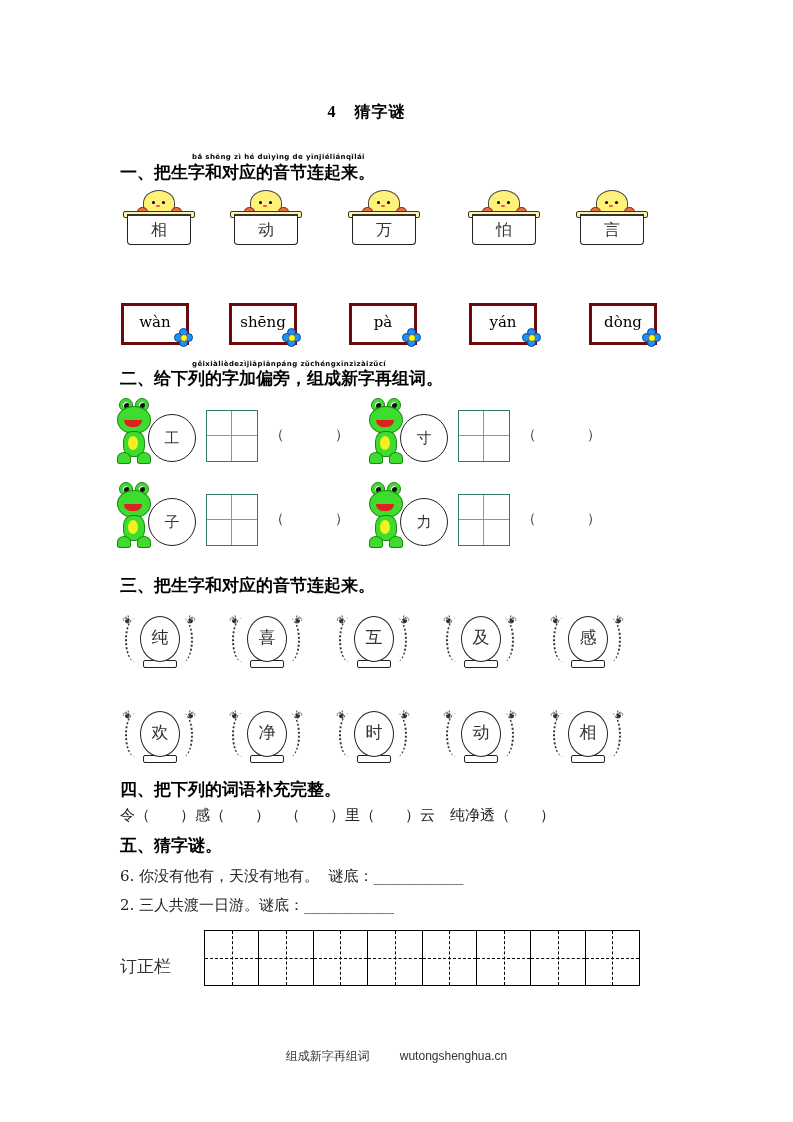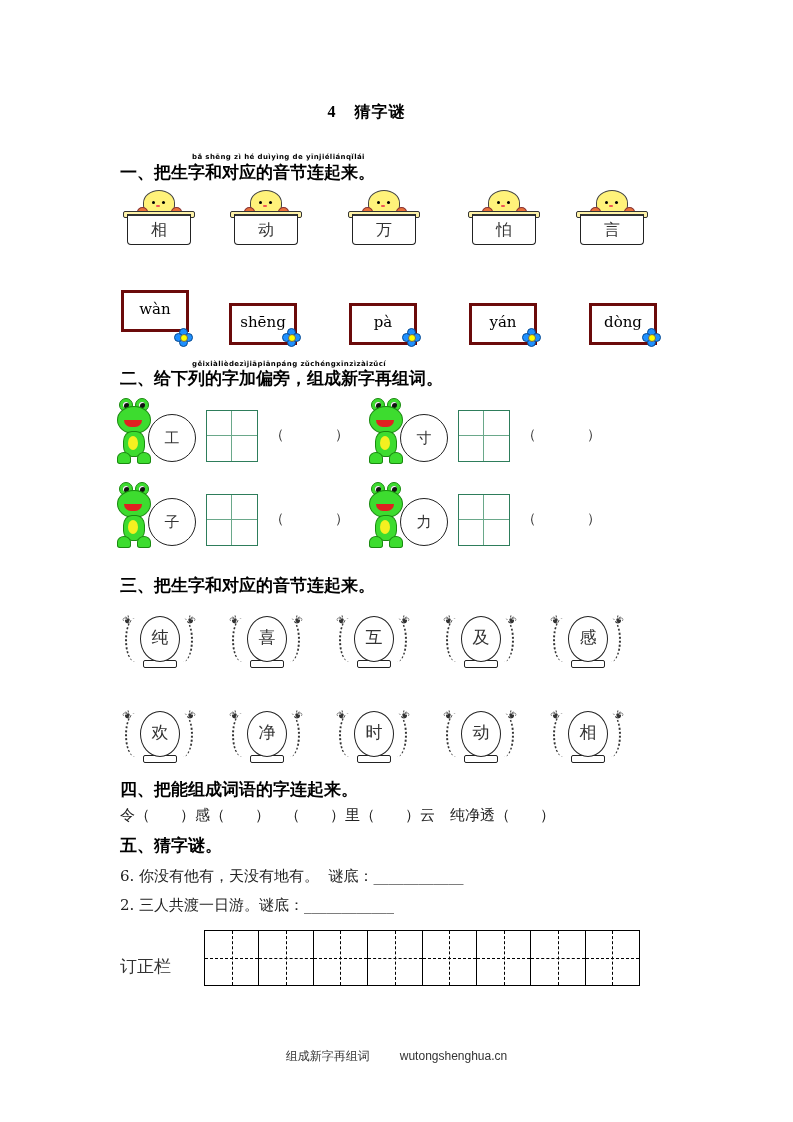--- a/index.html
+++ b/index.html
@@ -99,21 +99,21 @@
     </div>
     <div class="abs chick" style="left:576px;top:190px;">
       <div class="head"></div>
       <div class="hand" style="left:14px;"></div>
       <div class="hand" style="left:48px;"></div>
       <div class="rim"></div>
       <div class="tub">言</div>
     </div>
   </div>
 <div id="pyboxes">
-    <div class="abs pybox" style="left:121px;top:290px;">
+    <div class="abs pybox" style="left:121px;top:303px;">
         <span>wàn</span>
       </div>
       <div class="abs flower" style="left:176px;top:330px;">
         <div class="pet" style="left:3px;top:-2px;"></div>
       <div class="pet" style="left:3px;top:8px;"></div>
         <div class="pet" style="left:-2px;top:3px;"></div>
       <div class="pet" style="left:8px;top:3px;"></div>
         <div class="ctr"></div>
       </div>
     <div class="abs pybox" style="left:229px;top:303px;">
@@ -284,21 +284,21 @@
           <div class="oval"><span>动</span></div>
         </div>
     <div class="abs wreath" style="left:551px;top:709px;">
           <div class="leafL"></div>
           <div class="leafR"></div>
           <div class="ribbon"></div>
           <div class="oval"><span>相</span></div>
         </div>
   </div>
 
-<div class="abs heading" style="top:778px;">四、把能组成词语的字连起来。</div>
+<div class="abs heading" style="top:778px;">四、把下列的词语补充完整。</div>
 <div class="abs line-text" style="top:806px;">令（　　）感（　　）　（　　）里（　　）云　纯净透（　　）</div>
 
 <div class="abs heading" style="top:834px;">五、猜字谜。</div>
 <div class="abs line-text" style="top:867px;">6. 你没有他有，天没有地有。  谜底：____________</div>
 <div class="abs line-text" style="top:896px;">2. 三人共渡一日游。谜底：____________</div>
 
 <div class="abs line-text" style="top:955px; font-size:17px; color:#333;">订正栏</div>
 <div class="abs grid" id="grid">
     <div class="cell"></div>
     <div class="cell"></div>

